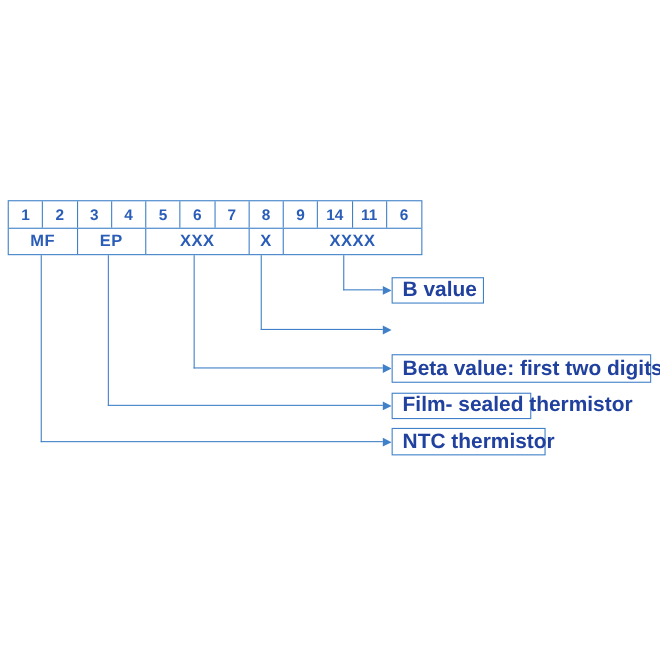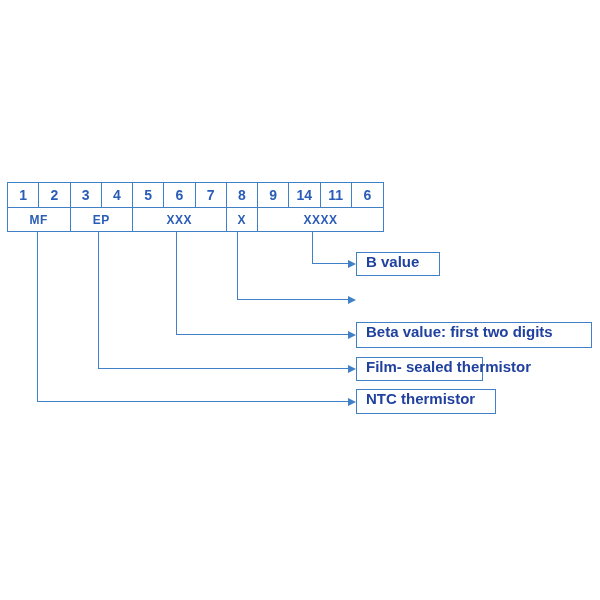--- a/index.html
+++ b/index.html
@@ -32,21 +32,21 @@
     grid-template-columns: repeat(12, 1fr);
     border-bottom: 1.5px solid var(--line);
   }
   .row-groups { grid-template-columns: 2fr 2fr 3fr 1fr 4fr; }
   .cell {
     display: flex; align-items: center; justify-content: center;
     color: var(--table-text);
     border-right: 1.5px solid var(--line);
   }
   .row-digits .cell { height: 24px; font-size: 14px; font-weight: bold; }
-  .row-groups .cell { height: 23px; font-size: 12px; font-weight: bold; letter-spacing: .5px; }
+  .row-groups .cell { height: 23px; font-size: 15px; font-weight: bold; letter-spacing: .5px; }
   .row .cell:last-child { border-right: none; }
 
   
   .connector {
     position: absolute;
     border-left: 1.6px solid var(--line);
     border-bottom: 1.6px solid var(--line);
   }
   .conn-b    { left: 312px; top: 232px; width: 36px;  height: 32px; }
   .conn-no0  { left: 237px; top: 232px; width: 111px; height: 68px; }
@@ -65,24 +65,24 @@
   .arr-no0  { left: 348px; top: 296px; }
   .arr-beta { left: 348px; top: 331px; }
   .arr-film { left: 348px; top: 365px; }
   .arr-ntc  { left: 348px; top: 398px; }
 
   
   .callout {
     position: absolute;
     border: 1.5px solid var(--line);
     background: var(--bg);
-    display: flex; align-items: flex-start;
+    display: flex; align-items: flex-end;
     padding-left: 9px;
     color: var(--label-text);
-    font-size: 15px; font-weight: bold;
+    font-size: 19px; font-weight: bold;
     white-space: nowrap;
   }
   .box-b    { left: 356px; top: 252px; width: 84px;  height: 24px; }
   .box-no0  { left: 356px; top: 288px; width: 134px; height: 24px; }
   .box-beta { left: 356px; top: 322px; width: 236px; height: 26px; }
   .box-film { left: 356px; top: 357px; width: 127px; height: 24px; }
   .box-ntc  { left: 356px; top: 389px; width: 140px; height: 25px; }
 </style>
 </head>
 <body>

